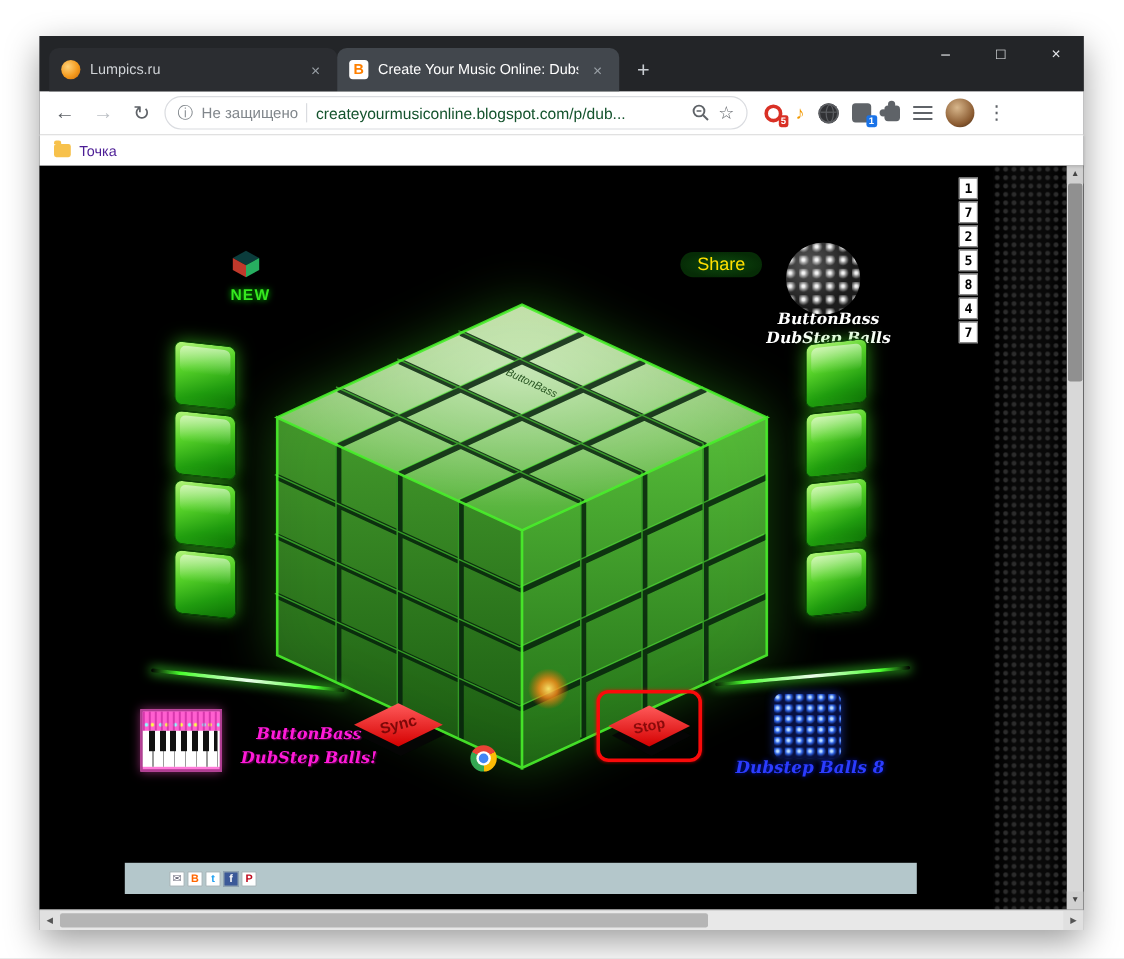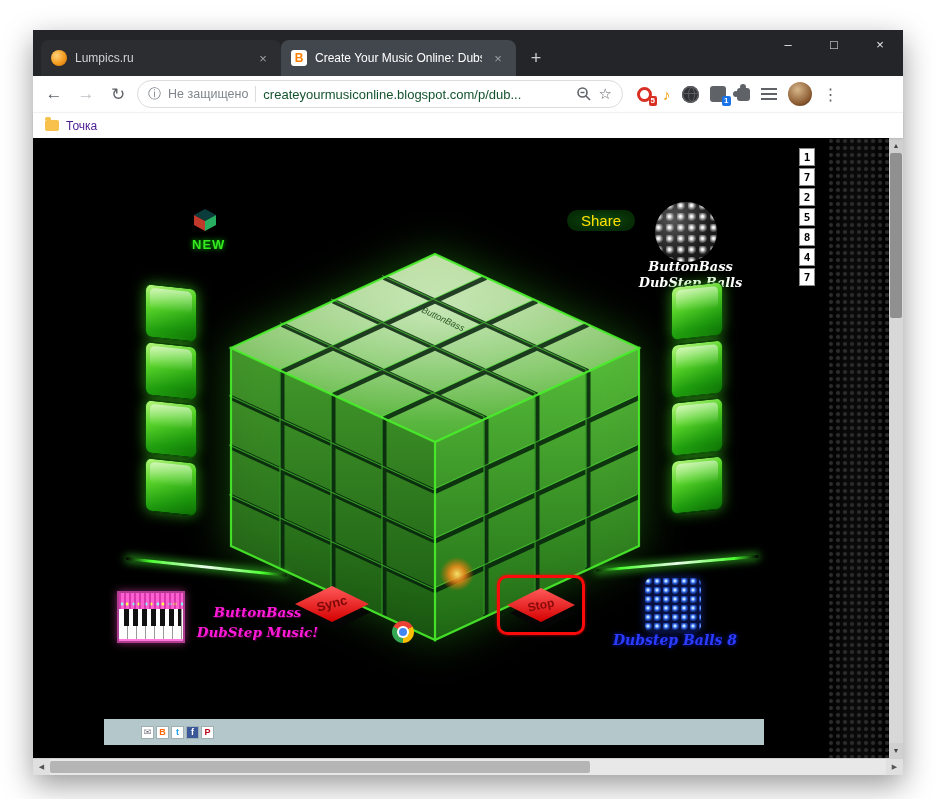--- a/index.html
+++ b/index.html
@@ -343,21 +343,21 @@
       <div class="laser right"></div>
 
       <div class="piano">
         <div class="piano-top"></div>
         <div class="piano-keys">
           <div class="black-keys"></div>
         </div>
       </div>
       <div class="piano-title script">
         <div>ButtonBass</div>
-        <div>DubStep Music!</div>
+        <div>DubStep Balls!</div>
       </div>
 
       <svg class="sync-svg" width="80" height="54" viewBox="0 0 80 54">
         <defs>
           <linearGradient id="gRedSync" x1="0" y1="0" x2="0" y2="1">
             <stop offset="0" stop-color="#ff5a5a"></stop>
               <stop offset="1" stop-color="#d40000"></stop>
           </linearGradient>
         </defs>
         <polygon points="39,12 76,30 39,48 2,30" fill="#050505" opacity="0.9"></polygon>

